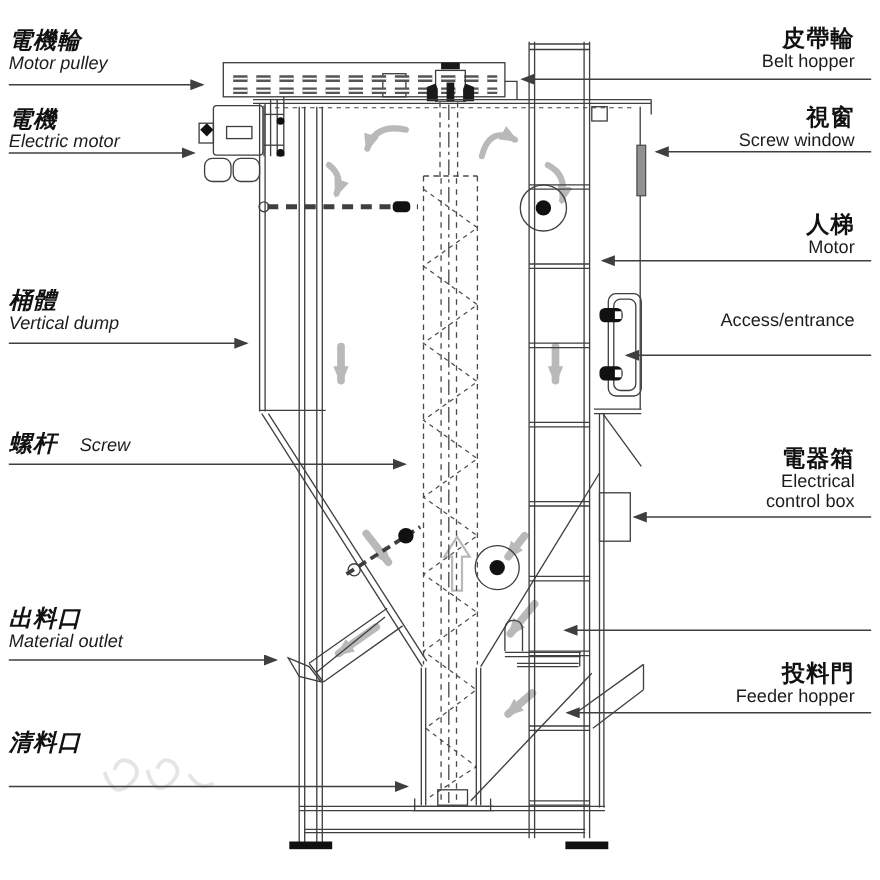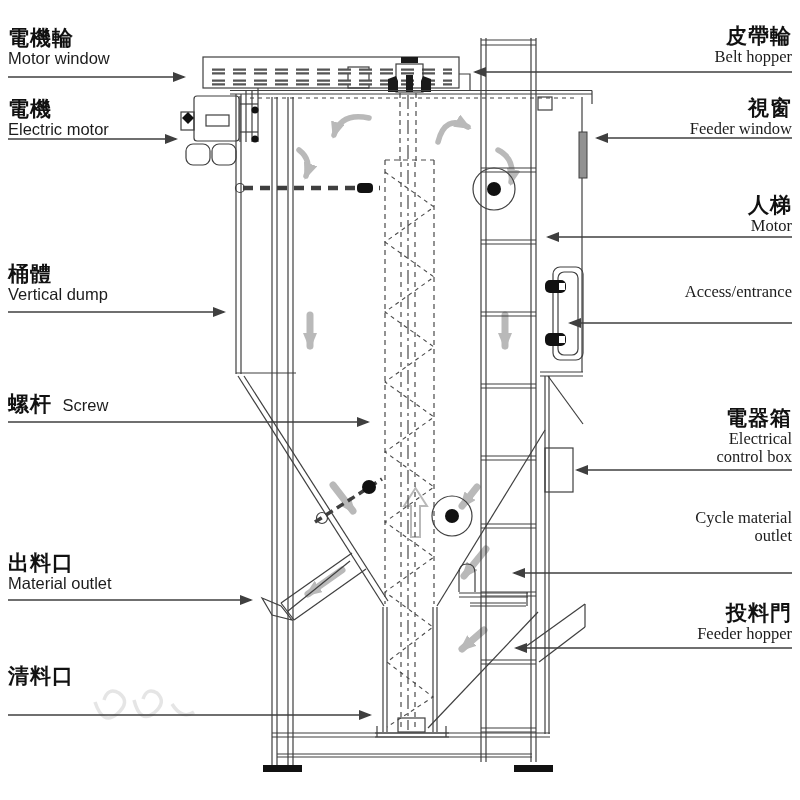--- a/index.html
+++ b/index.html
@@ -5,33 +5,33 @@
   html,body{margin:0;padding:0;}
   body{
     width:800px;height:800px;position:relative;background:#ffffff;
     font-family:"Liberation Sans","DejaVu Sans",sans-serif;
     overflow:hidden;color:#1c1c1c;
   }
   #diagram-svg{position:absolute;left:0;top:0;}
   .label{position:absolute;z-index:2;}
   .label .zh{display:block;font-size:21px;line-height:24px;font-weight:600;letter-spacing:1px;color:#111;}
   .label .en{display:block;font-size:16.5px;line-height:17.5px;color:#1c1c1c;}
-  .label.left{left:8px;text-align:left;}
-  .label.right{right:8px;text-align:right;font-family:Liberation Serif, serif;}
+  .label.left{left:8px;text-align:left;font-style:italic;}
+  .label.right{right:23px;text-align:right;}
   .label.inline .zh,.label.inline .en{display:inline;}
-  .label.inline .en{margin-left:6px;}
+  .label.inline .en{margin-left:16px;}
   #label-r5{width:100px;}
   #label-r6{width:120px;}
 </style>
 </head>
 <body>
 
 <div class="label left" id="label-l1" style="top:26px">
   <span class="zh">電機輪</span>
-  <span class="en">Motor window</span>
+  <span class="en">Motor pulley</span>
 </div>
 <div class="label left" id="label-l2" style="top:97px">
   <span class="zh">電機</span>
   <span class="en">Electric motor</span>
 </div>
 <div class="label left" id="label-l3" style="top:262px">
   <span class="zh">桶體</span>
   <span class="en">Vertical dump</span>
 </div>
 <div class="label left inline" id="label-l4" style="top:392px">
@@ -45,35 +45,34 @@
 <div class="label left" id="label-l6" style="top:664px">
   <span class="zh">清料口</span>
 </div>
 
 <div class="label right" id="label-r1" style="top:24px">
   <span class="zh">皮帶輪</span>
   <span class="en">Belt hopper</span>
 </div>
 <div class="label right" id="label-r2" style="top:96px">
   <span class="zh">視窗</span>
-  <span class="en">Feeder window</span>
+  <span class="en">Screw window</span>
 </div>
 <div class="label right" id="label-r3" style="top:193px">
   <span class="zh">人梯</span>
   <span class="en">Motor</span>
 </div>
 <div class="label right" id="label-r4" style="top:283px">
   <span class="en">Access/entrance</span>
 </div>
 <div class="label right" id="label-r5" style="top:406px">
   <span class="zh">電器箱</span>
   <span class="en">Electrical control box</span>
 </div>
 <div class="label right" id="label-r6" style="top:509px">
-  <span class="en">Cycle material outlet</span>
 </div>
 <div class="label right" id="label-r7" style="top:601px">
   <span class="zh">投料門</span>
   <span class="en">Feeder hopper</span>
 </div>
 
 <svg id="diagram-svg" width="800" height="800" viewBox="0 0 800 800">
   <defs>
     <marker id="ah" markerUnits="userSpaceOnUse" markerWidth="13" markerHeight="10" refX="11" refY="5" orient="auto">
       <path d="M0,0 L13,5 L0,10 Z" fill="#3f3f3f"></path>

